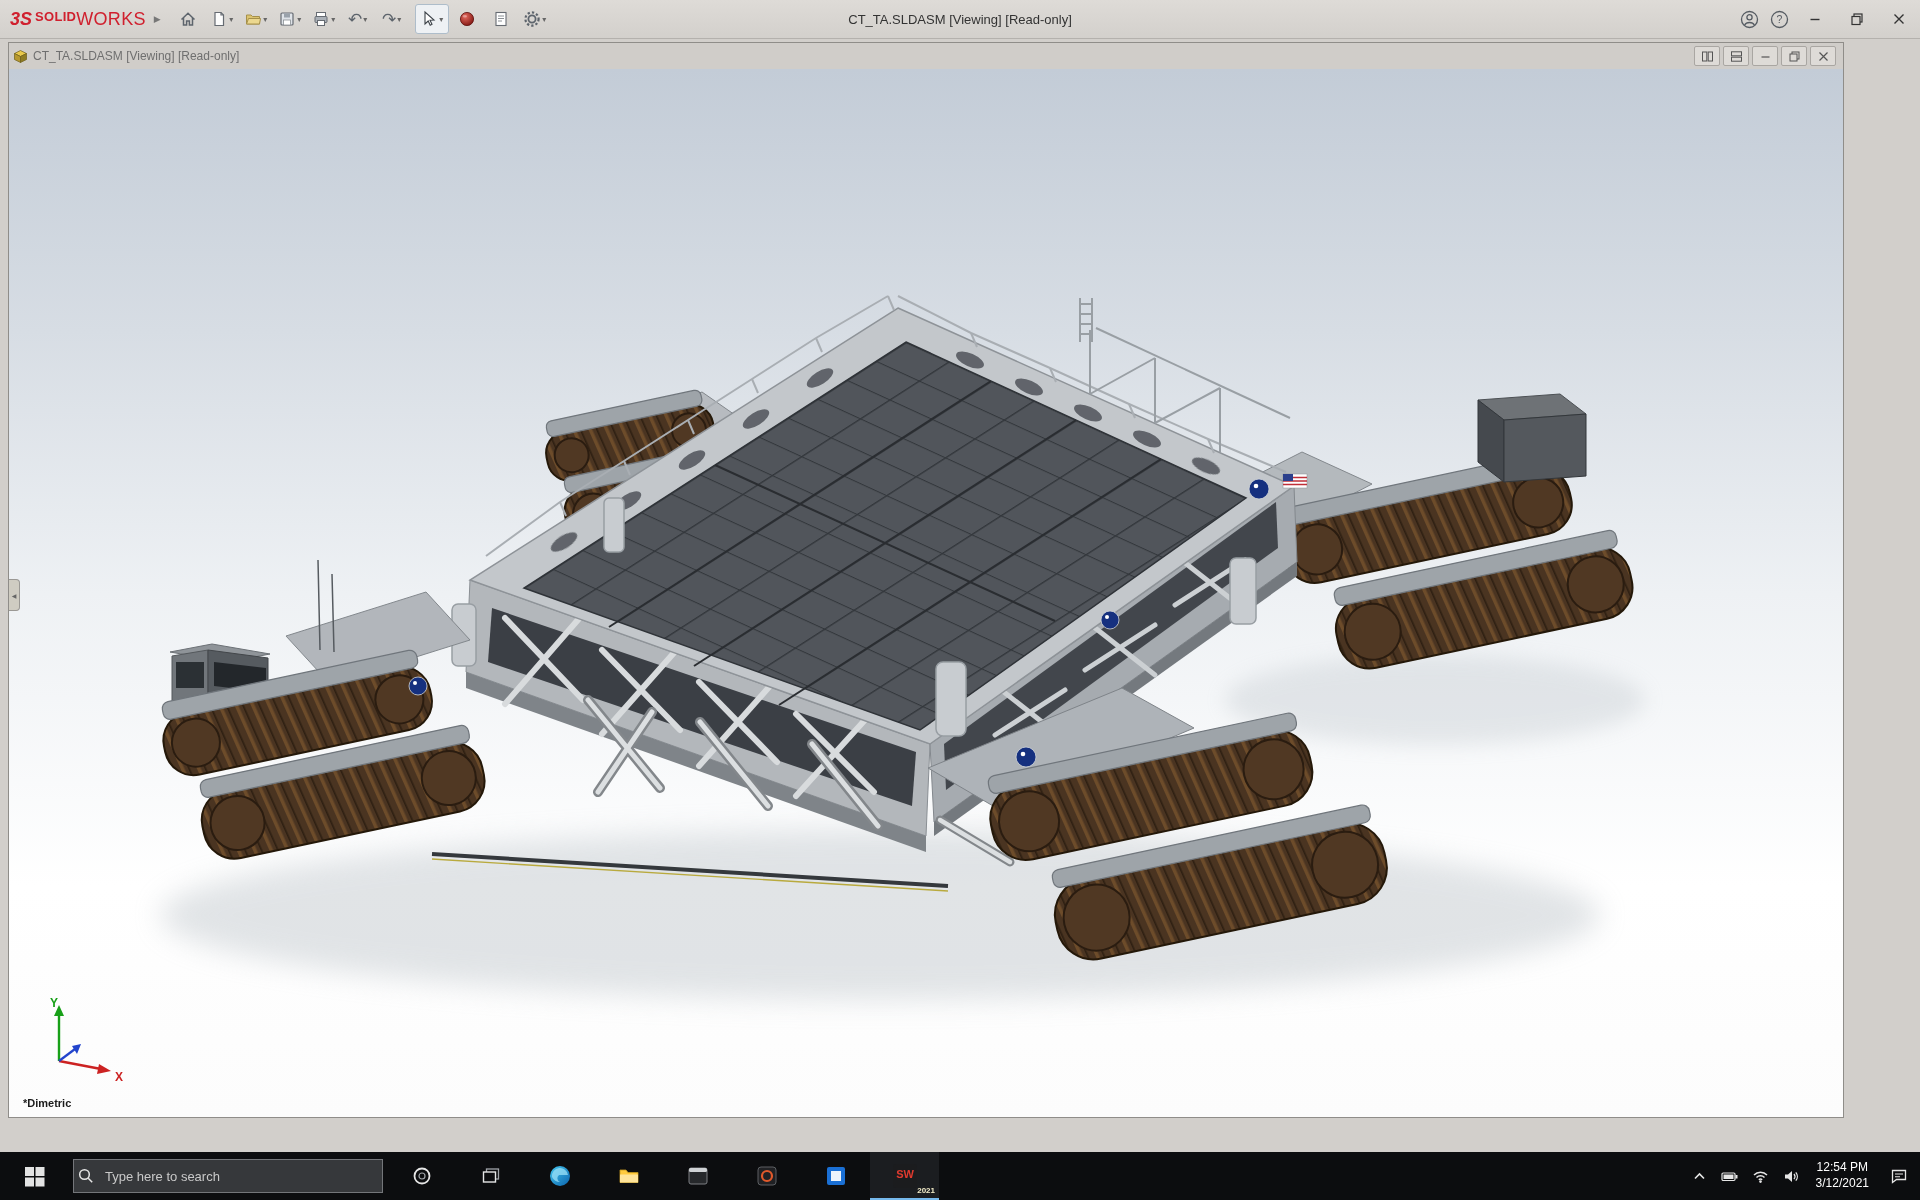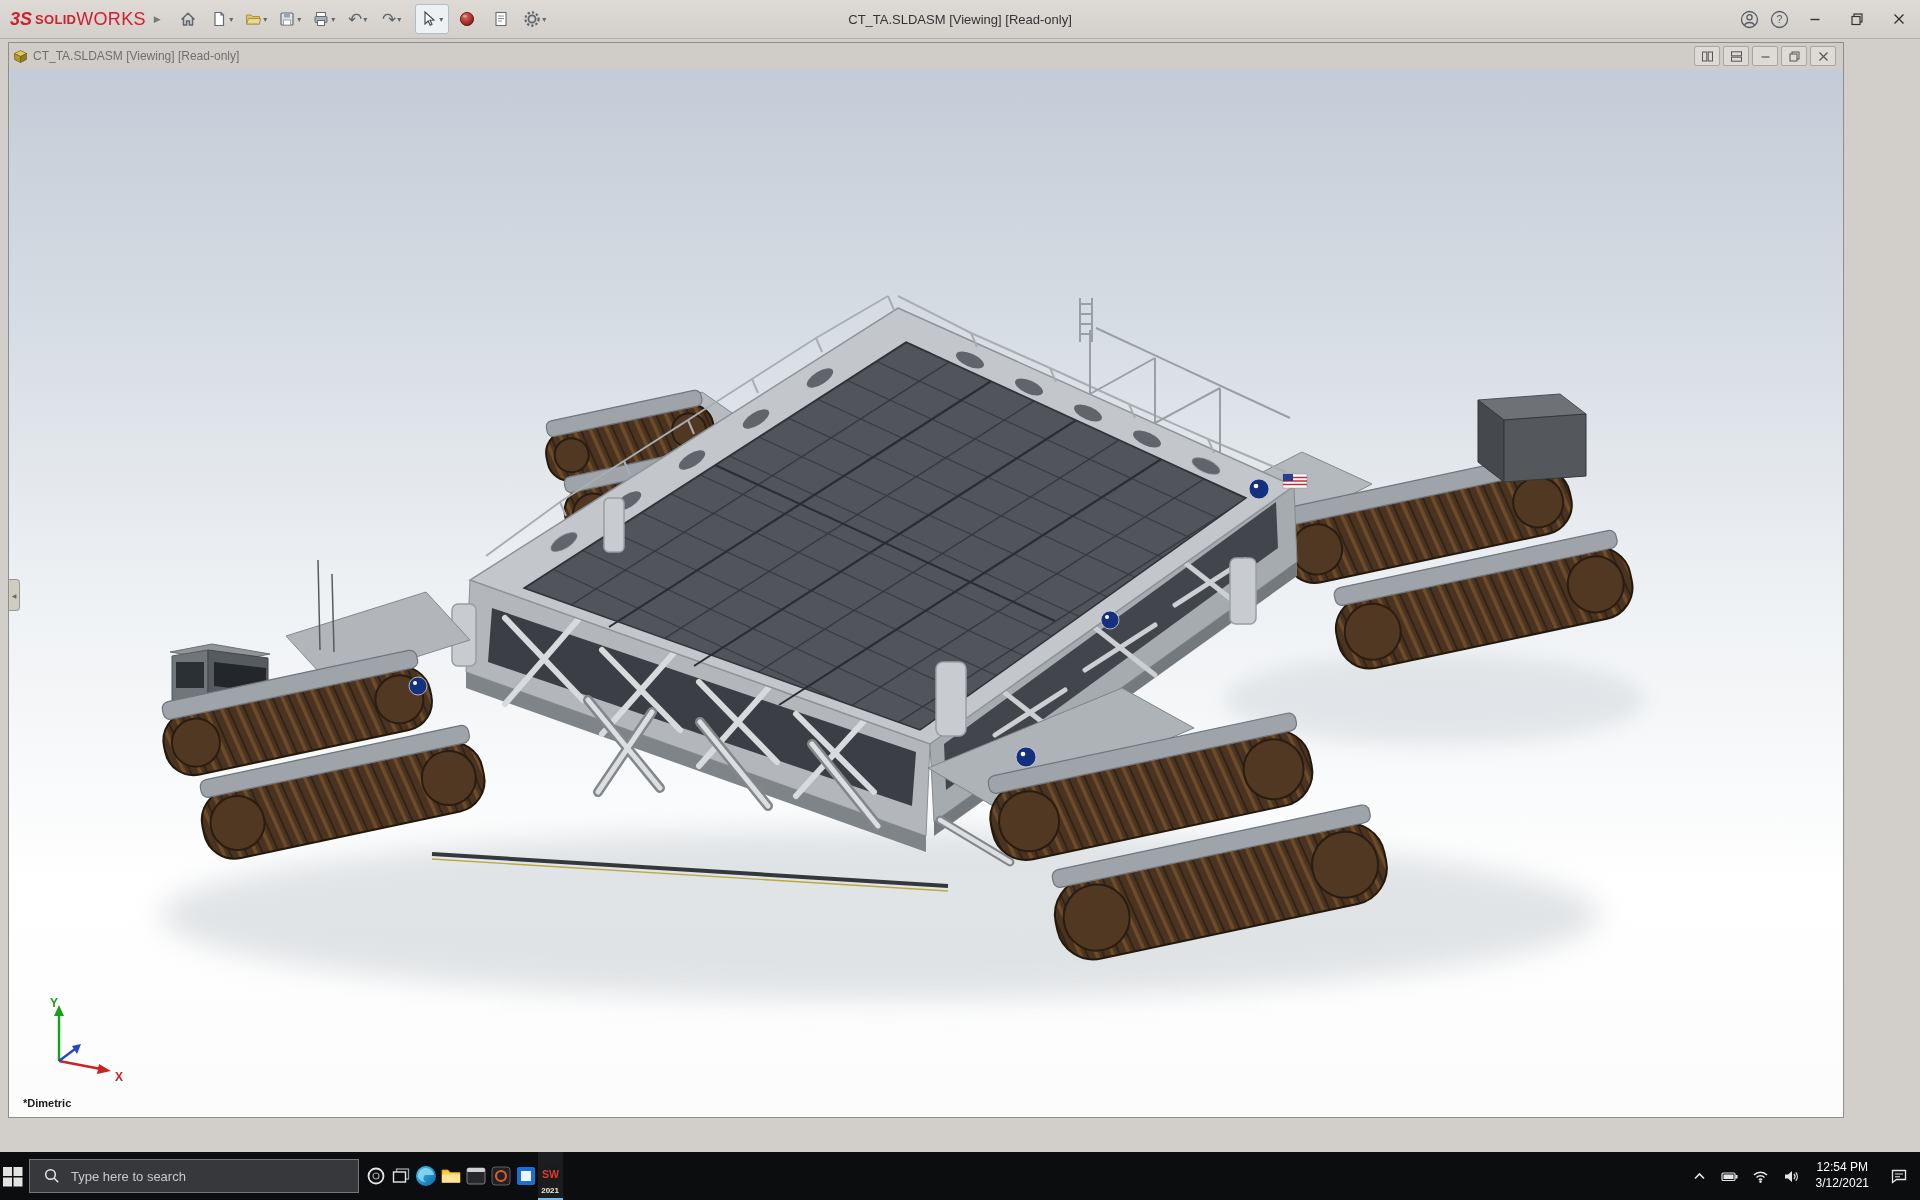--- a/index.html
+++ b/index.html
@@ -2,21 +2,21 @@
 <html><head>
 <meta charset="utf-8">
 <style>
   html,body{margin:0;padding:0;}
   body{width:1920px;height:1200px;overflow:hidden;font-family:"Liberation Sans",sans-serif;
        background:#d2cfcb;position:relative;-webkit-user-select:none;user-select:none;}
 
   
   .titlebar{position:absolute;left:0;top:0;width:1920px;height:38px;background:linear-gradient(#dedbd7,#d3d0cc);
             border-bottom:1px solid #b4b1ad;display:flex;align-items:center;z-index:20;}
-  .brand{display:flex;align-items:center;margin-left:10px;gap:3px;}
+  .brand{display:flex;align-items:flex-start;margin-left:10px;gap:3px;}
   .logo3s{color:#d0202e;font-style:italic;font-weight:bold;font-size:18px;}
   .brand-solid{color:#d0202e;font-weight:bold;font-size:13px;letter-spacing:.3px;}
   .brand-works{color:#d0202e;font-weight:400;font-size:18px;letter-spacing:.3px;margin-left:-3px;}
   .expand-arrow{font-size:9px;color:#777;margin:0 10px 0 8px;cursor:pointer;}
   .tb-btn{height:28px;min-width:28px;display:flex;align-items:center;justify-content:center;border-radius:3px;
           margin:0 1px;padding:0 2px;cursor:pointer;}
   .tb-btn.selected{background:#eef1f4;border:1px solid #aebdca;}
   .caret{font-size:8px;color:#666;margin-left:1px;}
   .glyph-icon{font-size:17px;color:#5d646c;line-height:1;}
   .apptitle{position:absolute;left:50%;transform:translateX(-50%);font-size:13px;color:#333;white-space:nowrap;}
@@ -38,23 +38,23 @@
   .model-svg{position:absolute;left:-9px;top:-69px;width:1920px;height:1200px;}
   .orient-label{position:absolute;left:14px;bottom:8px;font-size:11px;font-weight:bold;color:#1b1b1b;}
   .triad{position:absolute;left:26px;bottom:32px;width:96px;height:92px;}
   .splitter-tab{position:absolute;left:0;top:510px;width:10px;height:30px;background:#cfccc2;
                 border:1px solid #9a9894;border-left:none;border-radius:0 4px 4px 0;display:flex;
                 align-items:center;justify-content:center;font-size:6px;color:#666;cursor:pointer;}
 
   
   .taskbar{position:absolute;left:0;top:1152px;width:1920px;height:48px;background:#0c0d0f;display:flex;
            align-items:stretch;z-index:30;}
-  .tk-btn{width:25px;display:flex;align-items:center;justify-content:center;cursor:pointer;position:relative;}
+  .tk-btn{width:69px;display:flex;align-items:center;justify-content:center;cursor:pointer;position:relative;}
   .tk-search{width:300px;margin:7px 4px;background:#36383b;border:1px solid #74767a;display:flex;align-items:center;
-             padding:0 14px;gap:9px;}
+             padding:0 4px;gap:9px;}
   .tk-search input{flex:1;background:transparent;border:none;outline:none;color:#e2e2e2;font-size:13px;
                    font-family:"Liberation Sans",sans-serif;}
   .tk-search input::placeholder{color:#c9c9c9;opacity:1;}
   .tk-active{background:#1b1d20;}
   .tk-indicator{position:absolute;left:0;right:0;bottom:0;height:2.5px;background:#76b9ed;}
   .sw-year{position:absolute;right:4px;bottom:5px;font-size:8px;color:#f2ecc9;font-weight:bold;margin-top:37px;}
   .tray{margin-left:auto;display:flex;align-items:stretch;}
   .tray-btn{display:flex;align-items:center;justify-content:center;padding:0 7px;cursor:pointer;}
   .clock{display:flex;flex-direction:column;align-items:center;justify-content:center;color:#fff;font-size:12px;
          line-height:1.3;padding:8px 9px;cursor:pointer;}

